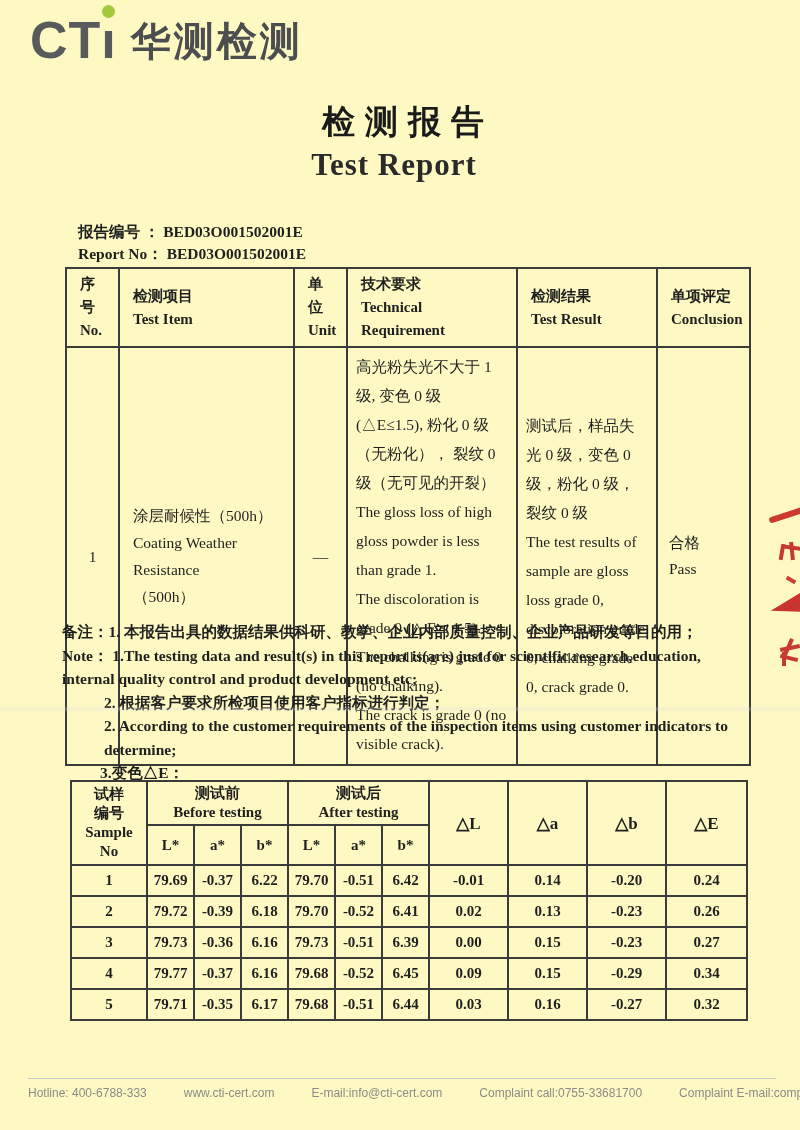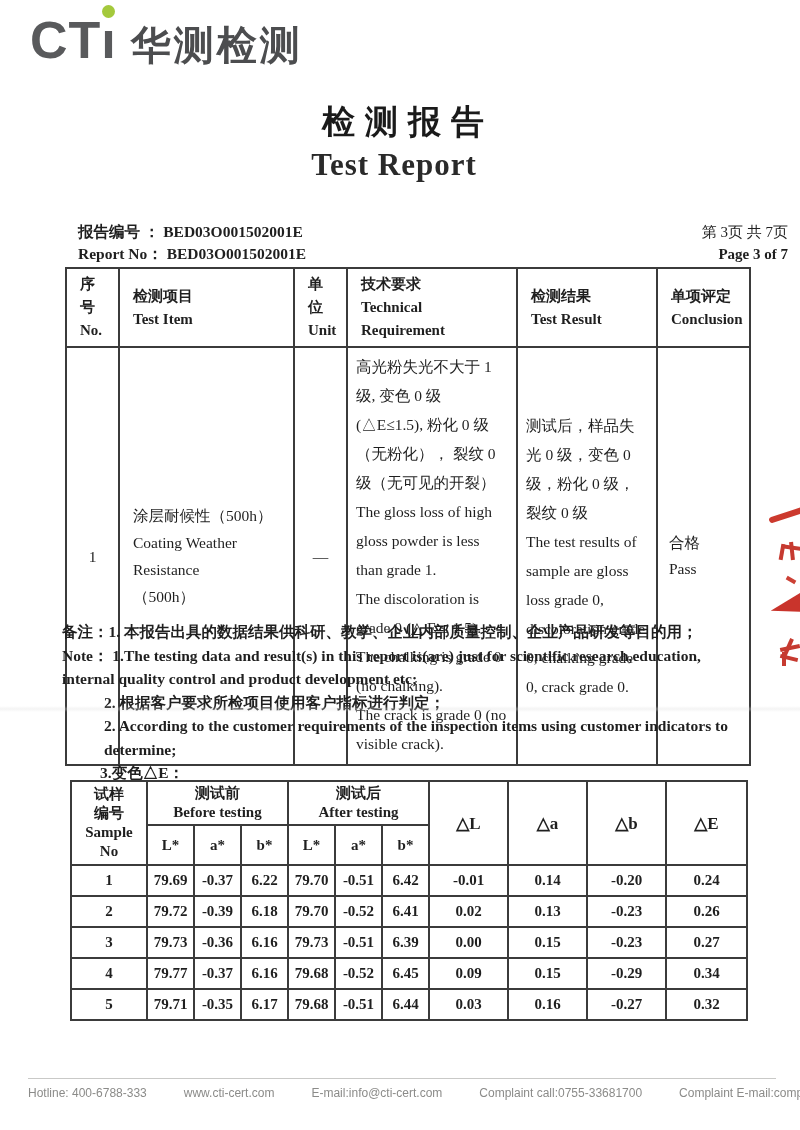--- a/index.html
+++ b/index.html
@@ -1,33 +1,33 @@
 <!DOCTYPE html>
 <html><head>
 <meta charset="utf-8">
 <style>
   * { margin:0; padding:0; box-sizing:border-box; }
   body { background:#e8e8e6; font-family:"Liberation Serif", serif; }
   .page {
     position:relative; width:800px; height:1130px; margin:0 auto;
-    background:#ffffff; overflow:hidden; color:#1f1f1f;
+    background:#fef9c3; overflow:hidden; color:#1f1f1f;
   }
   
   .logo { position:absolute; left:30px; top:14px; display:flex; align-items:flex-end; gap:14px; }
   .logo-latin {
     font-family:"Liberation Sans", sans-serif; font-weight:bold;
     font-size:52px; line-height:1; color:#595a5c; letter-spacing:1px; position:relative;
   }
   .logo-dot {
     position:absolute; width:13px; height:13px; border-radius:50%;
     right:2px; top:-9px;
   }
   .logo-cn {
     font-weight:bold; font-size:40px; line-height:1.05; color:#4c4d4f; letter-spacing:3px;
-    font-family:Liberation Sans, sans-serif;
+    font-family:Liberation Mono, monospace;
   }
   
   .title-cn {
     position:absolute; top:100px; left:16px; right:0; text-align:center;
     font-size:33px; font-weight:bold; letter-spacing:10px; color:#1a1a1a;
   }
   .title-en {
     position:absolute; top:147px; left:0; right:12px; text-align:center;
     font-size:31px; font-weight:bold; color:#2a2a2a; letter-spacing:1px;
   }
@@ -95,24 +95,20 @@
     <div class="logo-cn">华测检测</div>
   </div>
 
   <div class="title-cn">检测报告</div>
   <div class="title-en">Test Report</div>
 
   <div class="meta">
     <div class="meta-left">
       <div><span>报告编号 ：</span>  <span>BED03O001502001E</span></div>
       <div><span>Report No：</span>  <span>BED03O001502001E</span></div>
-    </div>
-    <div class="meta-right">
-      <div class="pg-cn">第 3页  共 7页</div>
-      <div class="pg-en">Page 3 of 7</div>
     </div>
   </div>
 
   <table class="main-table">
     <colgroup>
       <col style="width:53px">
         <col style="width:175px">
         <col style="width:53px">
       <col style="width:170px">
         <col style="width:140px">

